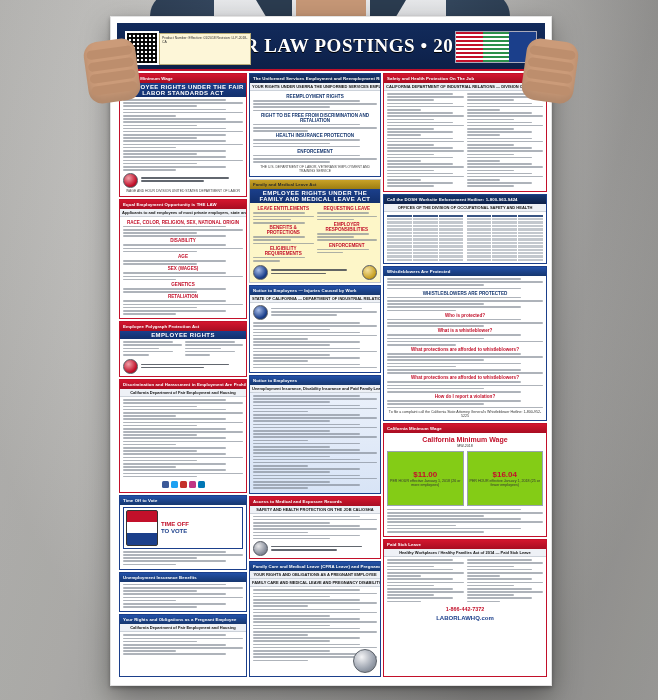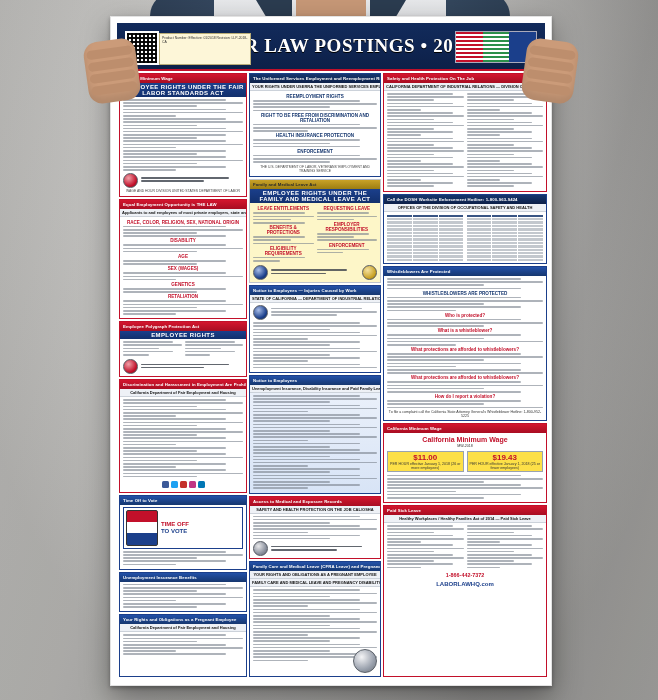--- a/index.html
+++ b/index.html
@@ -175,21 +175,21 @@
   .mt-row{display:flex;gap:1px;}
   .mt-row>span{flex:1;height:2.4px;background:#aab0b9;opacity:.7;}
   .mt-row.h>span{background:#16376f;opacity:.85;}
 
   .stamp{
     position:absolute;right:3px;bottom:3px;width:22px;height:22px;border-radius:50%;
     background:radial-gradient(circle at 35% 32%,#f4f4f6,#9aa1ad 60%,#6a7078);
     border:1px solid #5b6169;
   }
   .bluefill{background:linear-gradient(180deg,#eaf0fa,#d8e4f6);}
-  .cbox{border:1px solid #9aa3b0;background:#fde047;margin:1px 0;padding:1px 2px;}
+  .cbox{border:1px solid #9aa3b0;background:#84cc16;margin:1px 0;padding:18px 2px;}
   .footer-note{font-size:3.4px;color:#444;text-align:center;padding:1px 0;}
 </style>
 </head>
 <body>
 
 <div id="scene">
   <div class="wall"></div>
 
   <div class="person">
     <div class="torso"></div>
@@ -944,21 +944,21 @@
             <div class="bar red">California Minimum Wage</div>
             <div class="body">
               <div class="redhead" style="font-size:7px">California Minimum Wage</div>
               <div class="tinycap">MW-2018</div>
               <div class="two" style="margin-top:2px">
                 <div class="cbox">
                   <div style="font-size:8px;font-weight:bold;color:#c2102a;text-align:center">$11.00</div>
                   <div class="tinycap">PER HOUR effective January 1, 2018 (26 or more employees)</div>
                 </div>
                 <div class="cbox">
-                  <div style="font-size:8px;font-weight:bold;color:#c2102a;text-align:center">$19.43</div>
+                  <div style="font-size:8px;font-weight:bold;color:#c2102a;text-align:center">$16.04</div>
                   <div class="tinycap">PER HOUR effective January 1, 2018 (25 or fewer employees)</div>
                 </div>
               </div>
               <div class="lines" style="margin-top:2px">
                 <div class="ln m"></div>
                   <div class="ln"></div>
                   <div class="ln s"></div>
                 <div class="ln m"></div>
                   <div class="ln"></div>
                   <div class="ln xs"></div>

